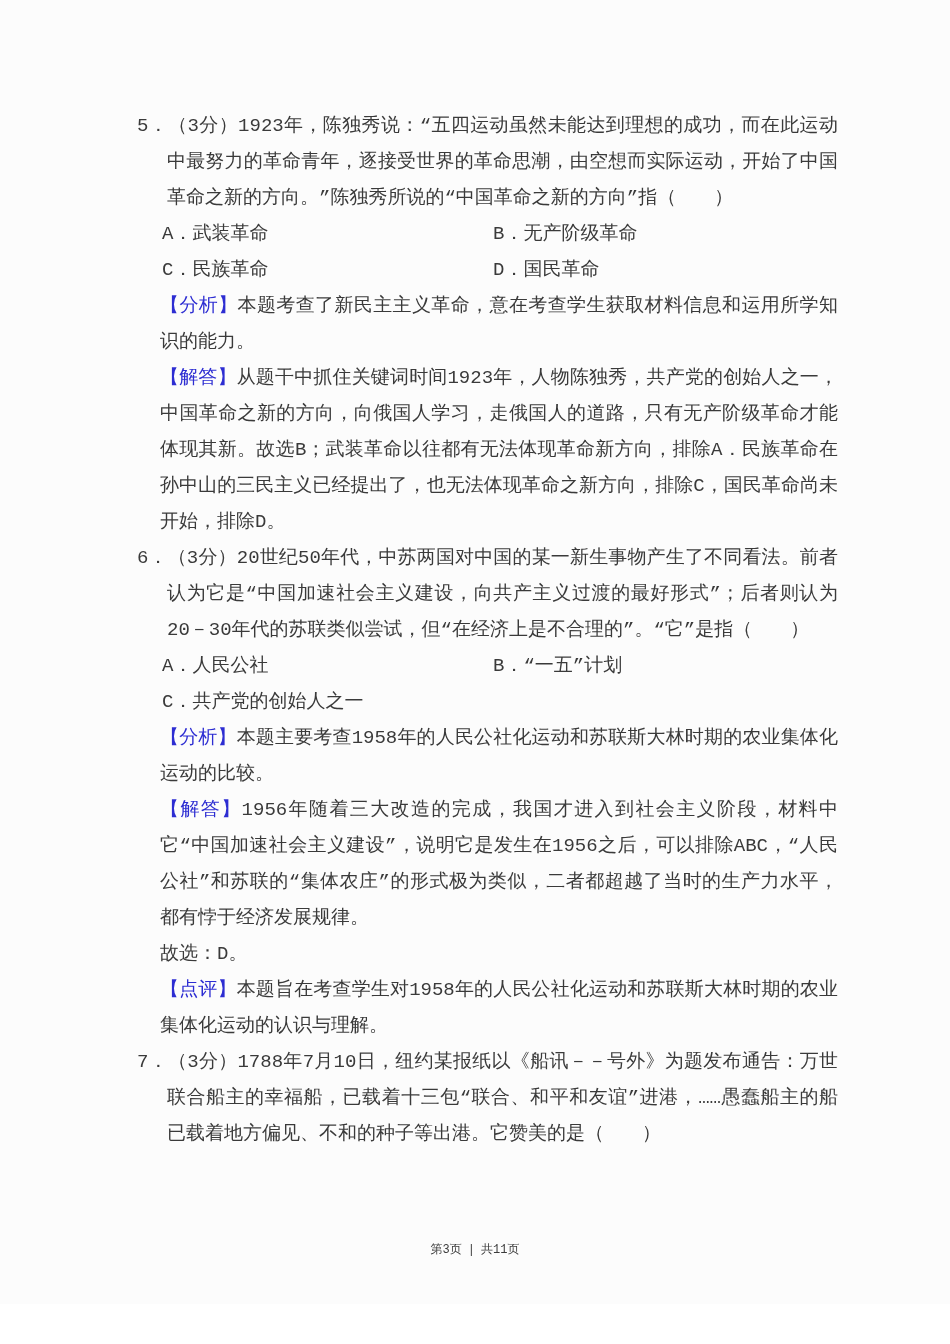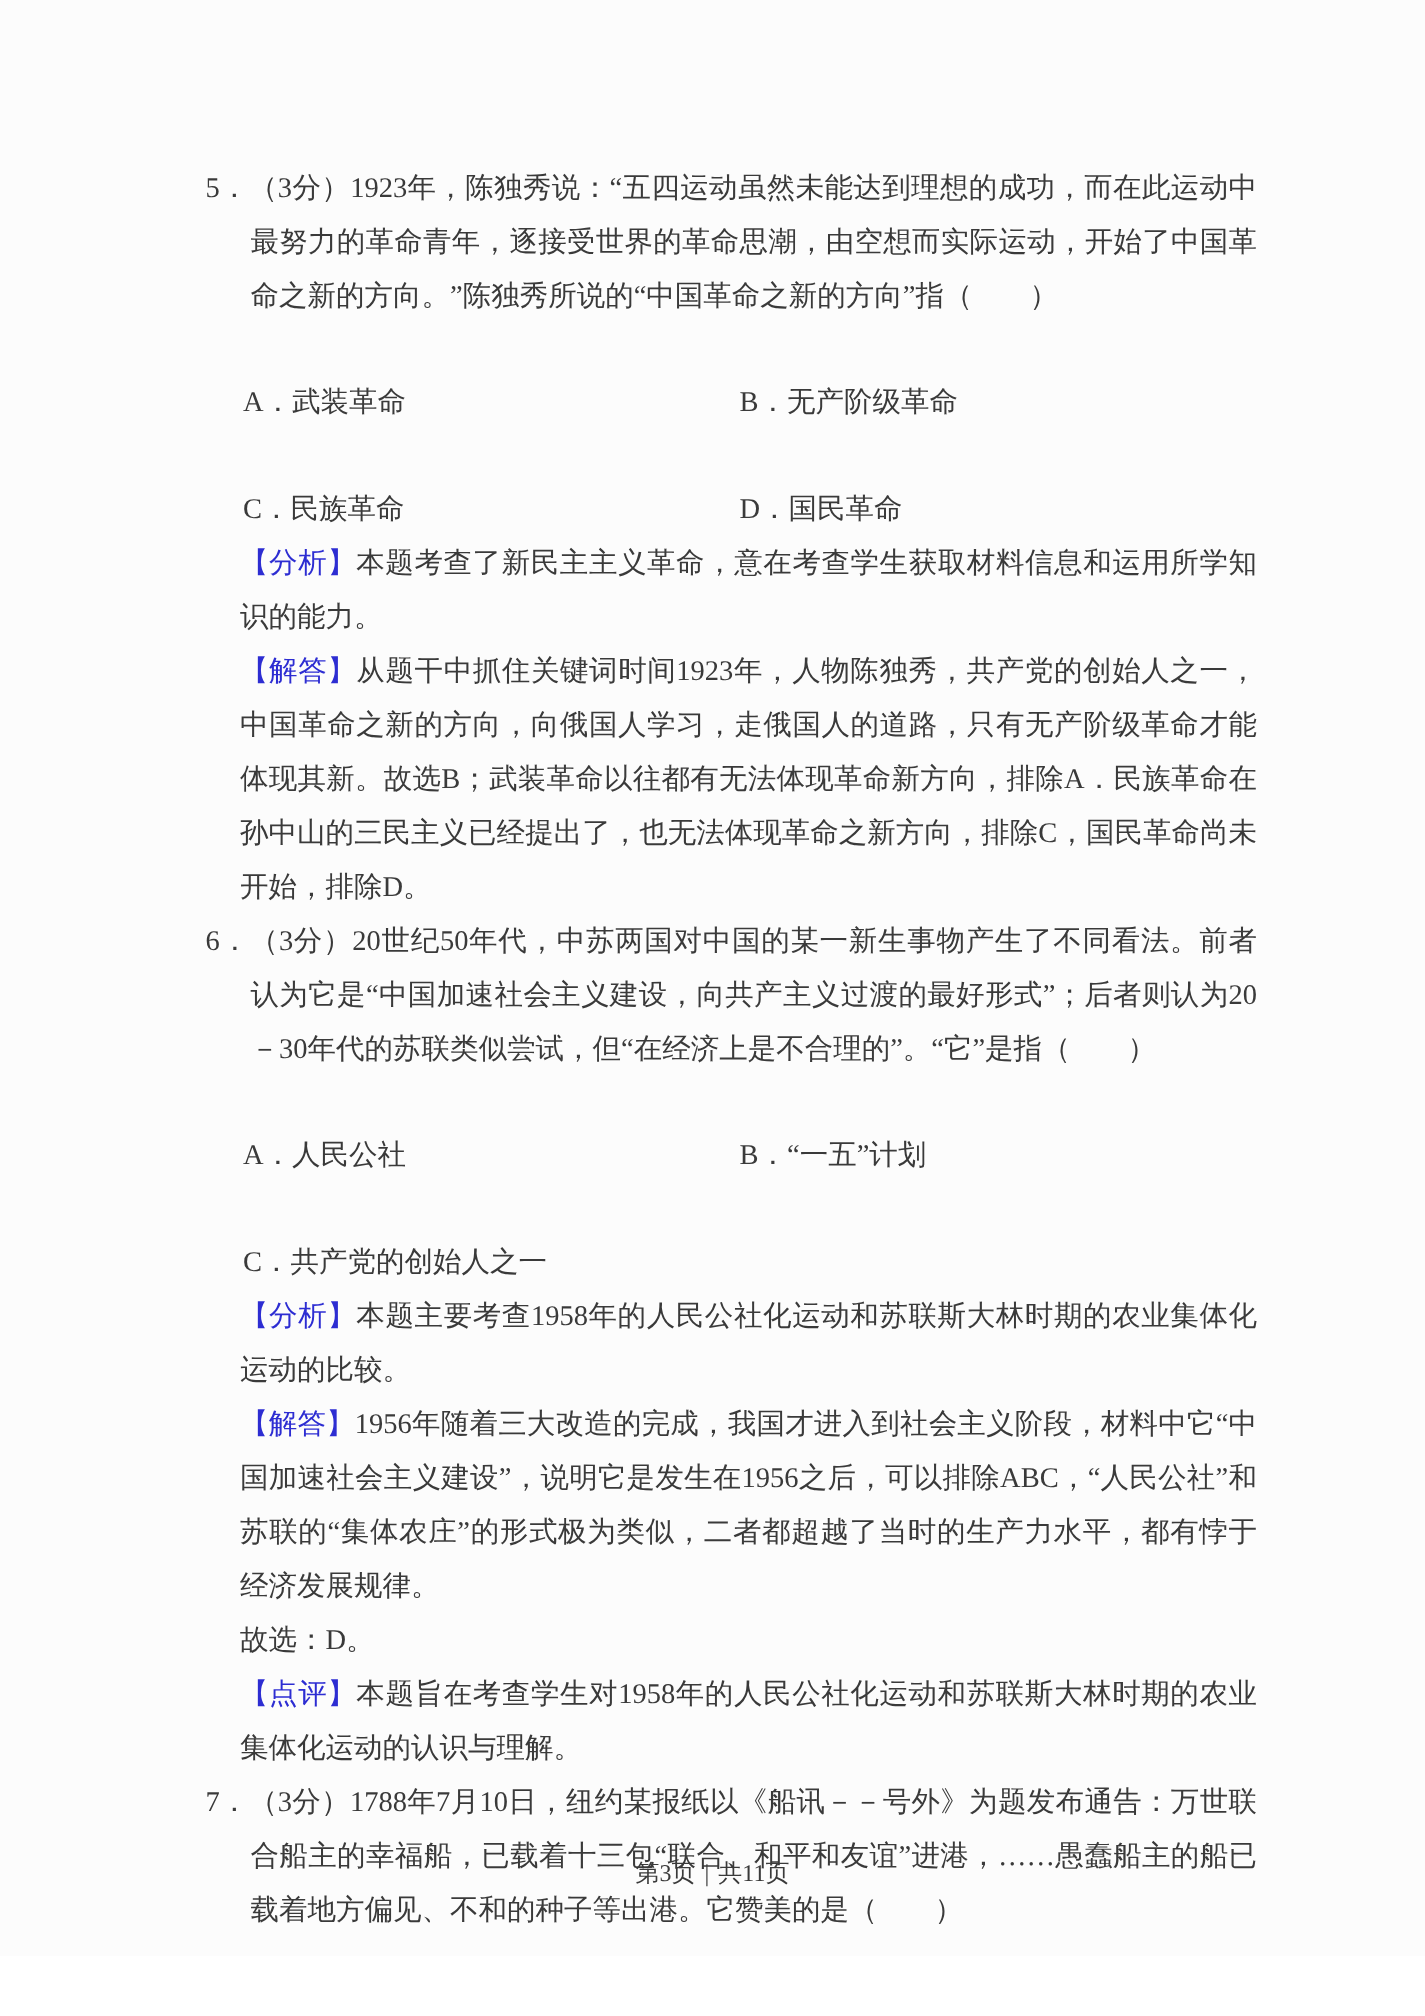--- a/index.html
+++ b/index.html
@@ -7,21 +7,21 @@
     padding: 0;
     background: #ffffff;
   }
   .page {
     position: relative;
     width: 950px;
     height: 1304px;
     margin: 0 auto;
     background: var(--page_bg, #fcfcfc);
     overflow: hidden;
-    font-family: Liberation Serif, serif;
+    font-family: Liberation Mono, monospace;
     color: var(--text, #3a3a3a);
   }
   .content {
     position: absolute;
     left: 137px;
     top: 108px;
     width: 701px;
     font-size: 19px;
     line-height: 36px;
     text-align: justify;
@@ -31,41 +31,40 @@
   .stem {
     padding-left: 30px;
     text-indent: -30px;
   }
   .opt-row {
     display: flex;
     padding-left: 25px;
   }
   .opt {
     white-space: nowrap;
-    margin-top: 35px;
   }
   .opt-left {
     flex: 0 0 auto;
     width: 331px;
   }
   .opt-right { flex: 1 1 auto; }
   .para {
     padding-left: 23px;
   }
   .tag {
     color: var(--tag_blue, #2d2dd2);
     margin-top: 16px;
   }
   .footer {
     position: absolute;
     top: 1238px;
     left: 0;
     width: 100%;
     text-align: center;
-    font-size: 16px;
+    font-size: 12px;
     line-height: 24px;
     color: var(--text, #3a3a3a);
   }
   .footer span { padding: 0 3px; }
 </style>
 </head>
 <body>
 
 <div class="page">
   <main class="content">

